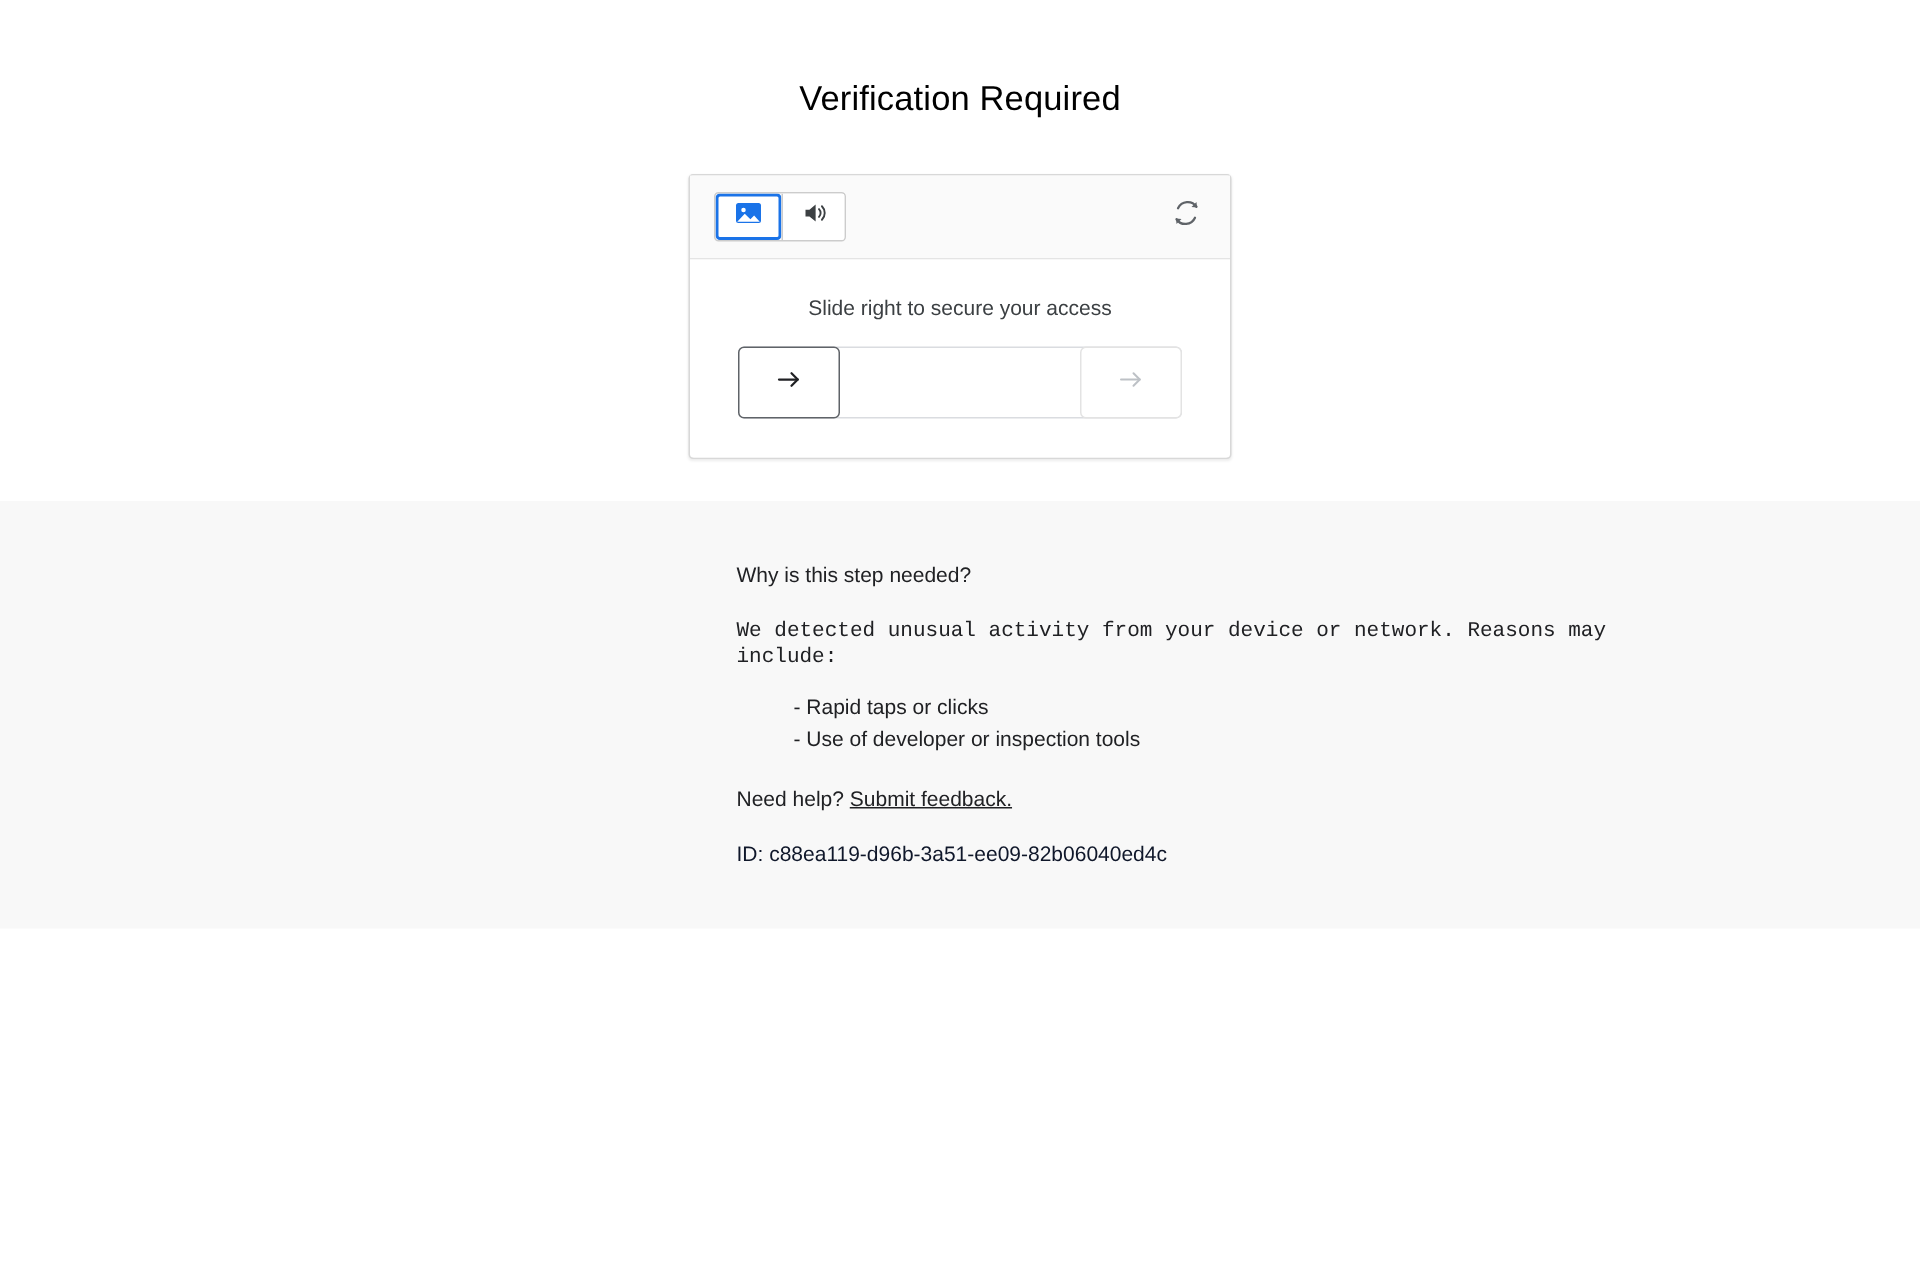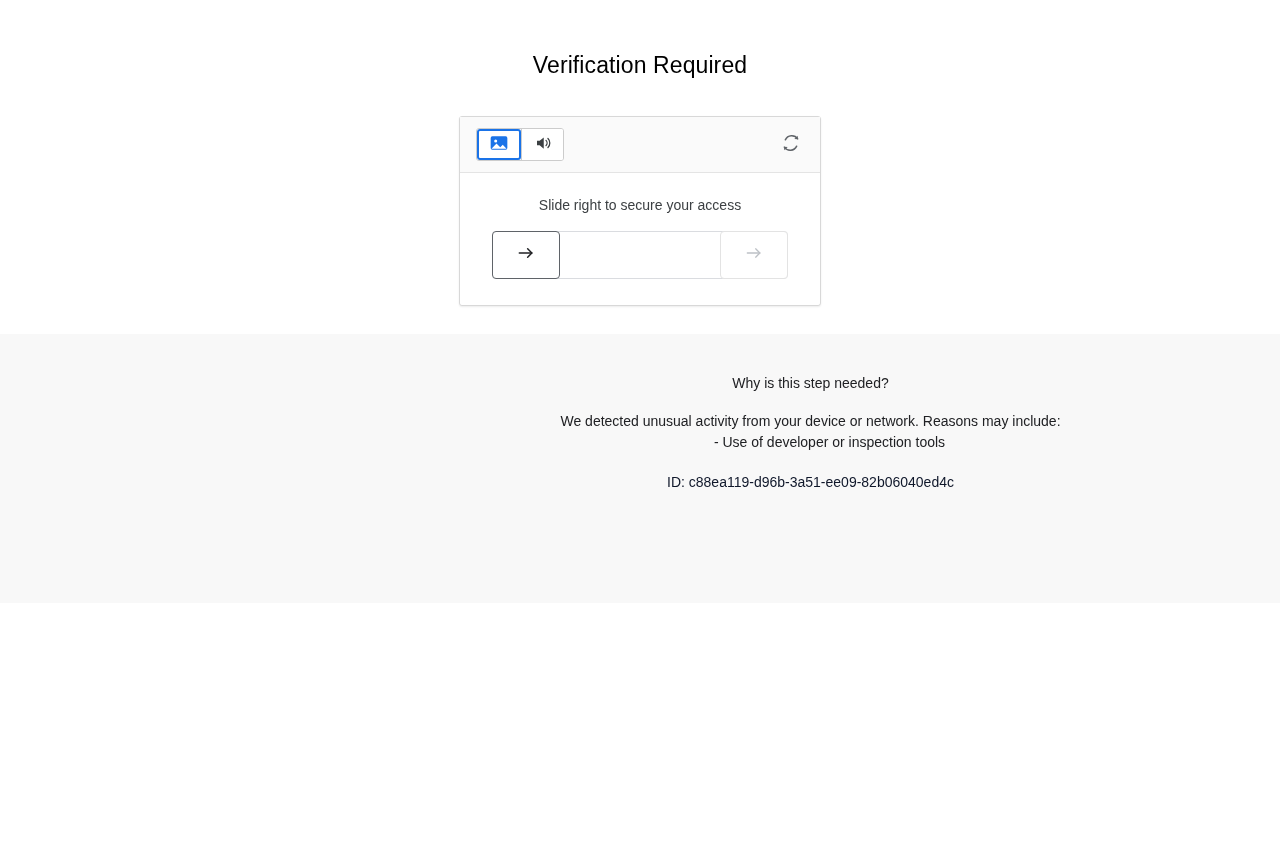--- a/index.html
+++ b/index.html
@@ -119,32 +119,31 @@
     background: #fff;
     display: flex;
     align-items: center;
     justify-content: center;
   }
   .info-panel {
     margin-top: 28px;
     background: #f8f8f8;
     padding: 41px 0 40px 0;
     min-height: 269px;
-    text-align: center;
   }
   .info-inner {
     max-width: 980px;
     margin: 0 auto;
     padding-left: 341px;
     font-size: 14px;
     color: #202124;
     line-height: 1.25;
   }
   .info-q { margin-bottom: 20px; }
-  .info-lead { margin-bottom: 2px; }
+  .info-lead { margin-bottom: 13px; font-family: Liberation Mono, monospace; }
   .reason-list {
     list-style: none;
     margin: 0 0 20px 0;
     padding-left: 38px;
   }
   .reason-list li { padding: 2px 0; }
   .help-line { margin-bottom: 20px; }
   .help-link {
     color: #202124;
     text-decoration: underline;
@@ -217,17 +216,22 @@
     </div>
 
   </div>
 </div>
 
 <div class="info-panel">
   <div class="info-inner">
     <div class="info-q">Why is this step needed?</div>
     <div class="info-lead">We detected unusual activity from your device or network. Reasons may include:</div>
     <ul class="reason-list">
+      <li>- Rapid taps or clicks</li>
       <li>- Use of developer or inspection tools</li>
     </ul>
+    <div class="help-line">
+      <span>Need help?</span>
+      <a class="help-link">Submit feedback.</a>
+    </div>
     <div class="id-line">ID: c88ea119-d96b-3a51-ee09-82b06040ed4c</div>
   </div>
 </div>
 
 </body></html>

